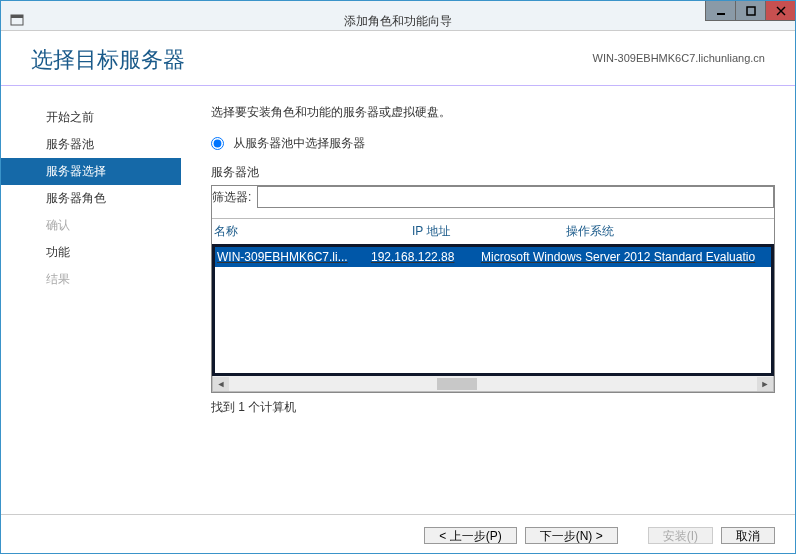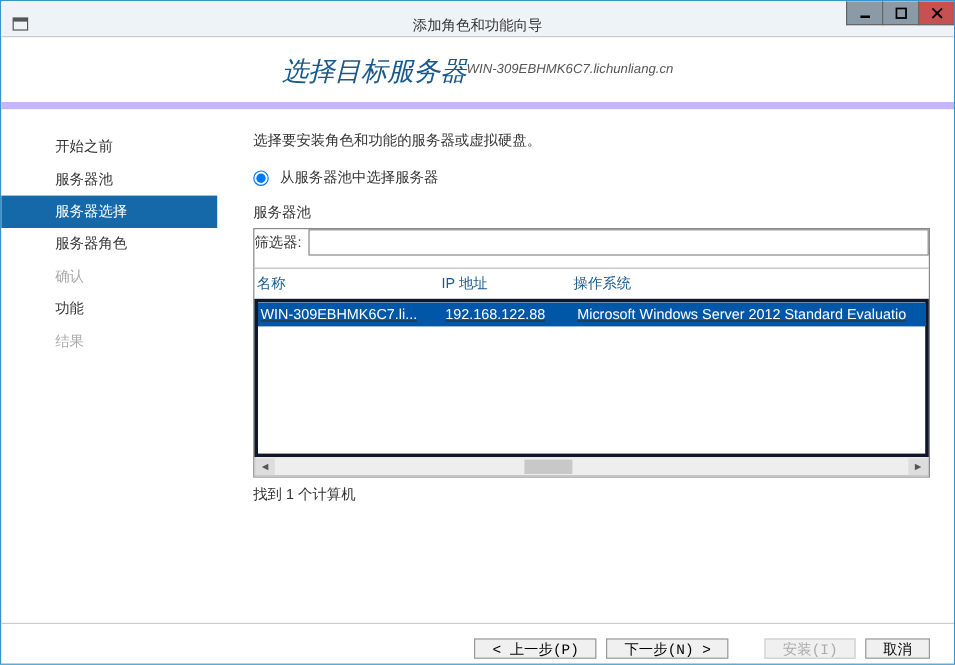--- a/index.html
+++ b/index.html
@@ -43,24 +43,23 @@
     font-size: 13px; font-weight: bold;
     border-left: 1px solid #666;
     border-bottom: 1px solid #666;
   }
   .titlebar .min { background: #8a9aa7; }
   .titlebar .max { background: #8a9aa7; }
   .titlebar .close { background: #c75050; }
   .header {
     padding: 14px 30px 10px 30px;
     display: flex;
-    justify-content: center;
+    justify-content: space-between;
     align-items: flex-start;
-    border-bottom: 6px solid #c4b5fd;
-    font-style: italic;
+    border-bottom: 1px solid #c4b5fd;
   }
   .header h1 {
     font-size: 22px;
     font-weight: normal;
     color: #1a5a8a;
   }
   .header .target {
     text-align: right;
     font-size: 11px;
     color: #555;
@@ -113,20 +112,21 @@
     border: 1px solid #888;
     height: 22px;
     padding: 2px 4px;
     font-size: 12px;
   }
   .table-head {
     display: flex;
     color: #1a5a8a;
     padding: 4px 2px;
     border-top: 1px solid #bbb;
+    gap: 44px;
   }
   .col-name { width: 154px; }
   .col-ip { width: 110px; }
   .col-os { flex: 1; }
   .table-body {
     border: 3px solid #0f172a;
     height: 132px;
     overflow: hidden;
     position: relative;
     text-decoration: underline;
@@ -172,21 +172,21 @@
     padding-right: 20px;
     gap: 8px;
   }
   .footer button {
     height: 17px;
     padding: 0 14px;
     font-size: 12px;
     background: #f0f0f0;
     border: 1px solid #999;
     cursor: pointer;
-    font-family: Liberation Mono, monospace;
+    font-family: Liberation Sans, sans-serif;
   }
   .footer button.disabled {
     color: #aaa;
     border-color: #ccc;
   }
   .footer .spacer { width: 14px; }
 </style>
 </head>
 <body>
 

